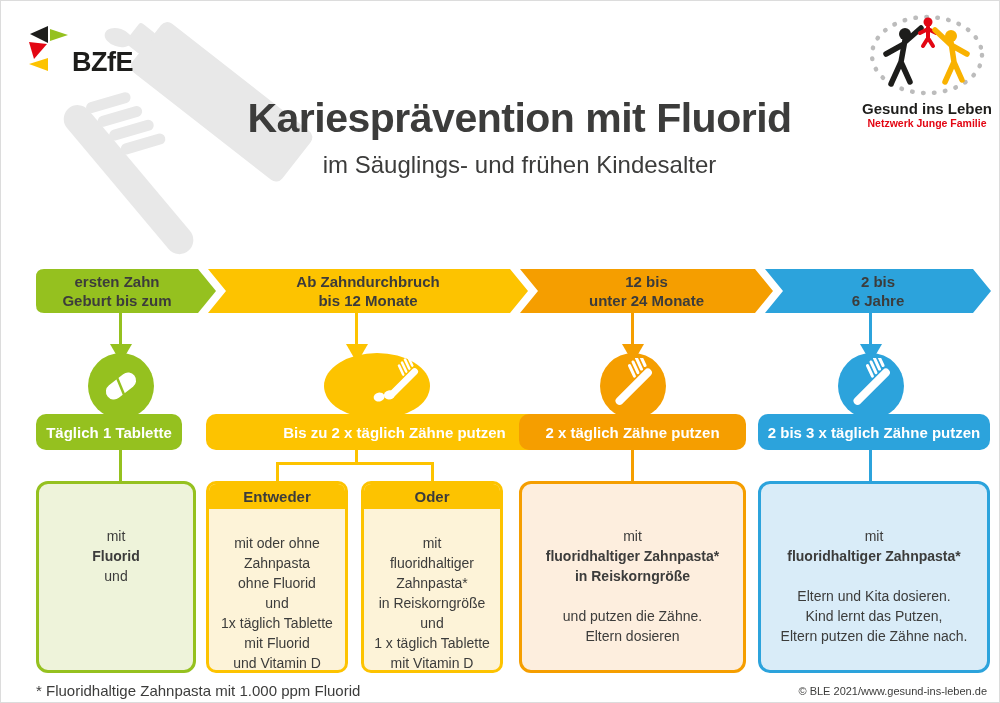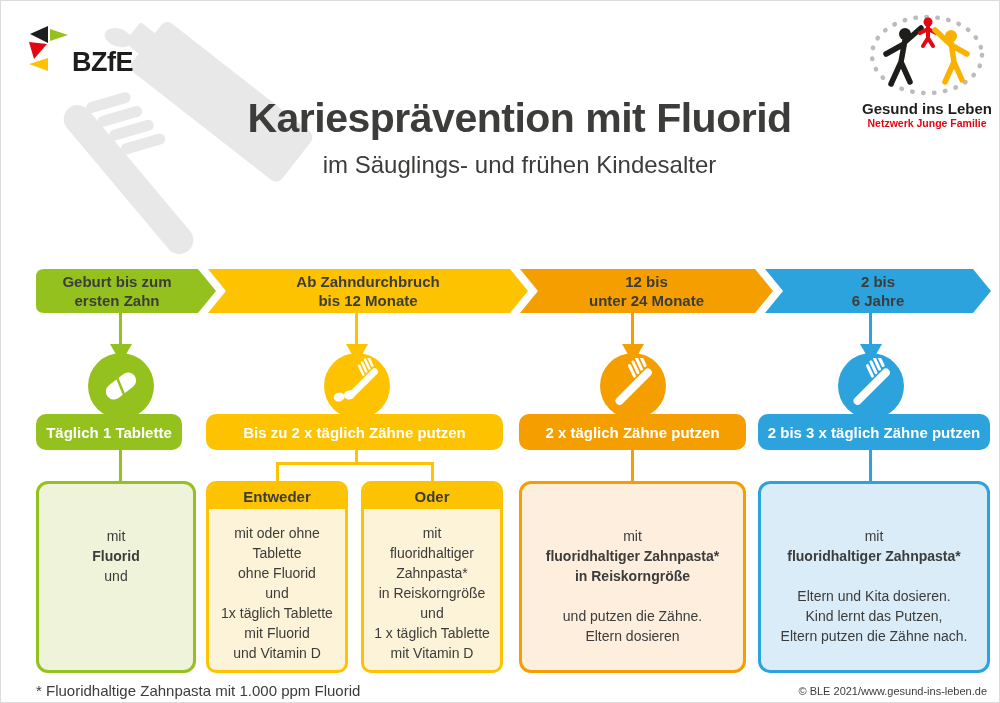--- a/index.html
+++ b/index.html
@@ -33,21 +33,21 @@
   .at3{left:537px;width:217px;}
   .at4{left:782px;width:190px;}
 
   
   .vline{position:absolute;top:312px;width:3px;height:33px;z-index:2;}
   .ah{position:absolute;top:343px;width:0;height:0;z-index:2;
       border-left:11px solid transparent;border-right:11px solid transparent;}
   .circ{position:absolute;top:352px;width:66px;height:66px;border-radius:50%;z-index:2;
         display:flex;align-items:center;justify-content:center;}
   .c-green{background:var(--green,#95c11f);}   .l-green{background:var(--green,#95c11f);}
-  .c-yellow{background:var(--yellow,#fdc300);} .l-yellow{background:var(--yellow,#fdc300);}
+  .c-yellow{background:var(--yellow,#fdc300);padding-left:40px;} .l-yellow{background:var(--yellow,#fdc300);}
   .c-orange{background:var(--orange,#f59e00);} .l-orange{background:var(--orange,#f59e00);}
   .c-blue{background:var(--blue,#2ca3dc);}     .l-blue{background:var(--blue,#2ca3dc);}
   .ah-green{border-top:19px solid var(--green,#95c11f);}
   .ah-yellow{border-top:19px solid var(--yellow,#fdc300);}
   .ah-orange{border-top:19px solid var(--orange,#f59e00);}
   .ah-blue{border-top:19px solid var(--blue,#2ca3dc);}
 
   
   .bar{position:absolute;top:413px;height:36px;border-radius:10px;z-index:3;color:#fff;
        font-weight:bold;font-size:15px;display:flex;align-items:center;justify-content:center;}
@@ -69,21 +69,21 @@
   .box-orange{left:518px;width:227px;border:3px solid var(--orange,#f59e00);
               background:var(--orange-fill,#fdeede);padding-top:42px;}
   .box-blue{left:757px;width:232px;border:3px solid var(--blue,#2ca3dc);
             background:var(--blue-fill,#d9ecf8);padding-top:42px;}
   .sub-box{position:absolute;top:480px;height:192px;width:142px;box-sizing:border-box;z-index:2;
            border:3px solid var(--yellow,#fdc300);background:var(--yellow-fill,#fdf3d8);
            border-radius:10px;overflow:hidden;text-align:center;font-size:14px;line-height:20px;}
   .sub-entweder{left:205px;} .sub-oder{left:360px;}
   .sub-header{background:var(--yellow,#fdc300);height:25px;line-height:25px;
               font-weight:bold;font-size:15px;}
-  .sub-body{padding-top:14px;}
+  .sub-body{padding-top:24px;}
   .spacer{height:20px;}
 
   
   .footnote{position:absolute;left:35px;top:681px;font-size:15px;z-index:2;}
   .copyright{position:absolute;left:600px;top:684px;width:386px;text-align:right;font-size:11px;z-index:2;}
 </style>
 </head>
 <body>
 
 <div class="canvas">
@@ -140,22 +140,22 @@
   <div class="title">Kariesprävention mit Fluorid</div>
   <div class="subtitle">im Säuglings- und frühen Kindesalter</div>
 
   <svg class="arrows-svg" width="955" height="44" viewBox="0 0 955 44">
     <path d="M8,0 L162,0 L180,22 L162,44 L8,44 Q0,44 0,36 L0,8 Q0,0 8,0 Z" fill="var(--green,#95c11f)"></path>
     <path d="M172,0 L474,0 L492,22 L474,44 L172,44 L190,22 Z" fill="var(--yellow,#fdc300)"></path>
     <path d="M484,0 L719,0 L737,22 L719,44 L484,44 L502,22 Z" fill="var(--orange,#f59e00)"></path>
     <path d="M729,0 L937,0 L955,22 L937,44 L729,44 L747,22 Z" fill="var(--blue,#2ca3dc)"></path>
   </svg>
   <div class="arrow-text at1">
+    <span>ersten Zahn</span>
     <span>Geburt bis zum</span>
-    <span>ersten Zahn</span>
   </div>
   <div class="arrow-text at2">
     <span>Ab Zahndurchbruch</span>
     <span>bis 12 Monate</span>
   </div>
   <div class="arrow-text at3">
     <span>12 bis</span>
     <span>unter 24 Monate</span>
   </div>
   <div class="arrow-text at4">
@@ -240,21 +240,21 @@
   <div class="box box-green">
     <div>mit</div>
     <div class="b">Fluorid</div>
     <div>und</div>
   </div>
 
   <div class="sub-box sub-entweder">
     <div class="sub-header">Entweder</div>
     <div class="sub-body">
       <div>mit oder ohne</div>
-      <div class="b">Tablette</div>
+      <div class="b">Zahnpasta</div>
       <div class="b">ohne Fluorid</div>
       <div>und</div>
       <div>1x täglich Tablette</div>
       <div><span>mit </span><span class="b">Fluorid</span></div>
       <div>und Vitamin D</div>
     </div>
   </div>
 
   <div class="sub-box sub-oder">
     <div class="sub-header">Oder</div>

